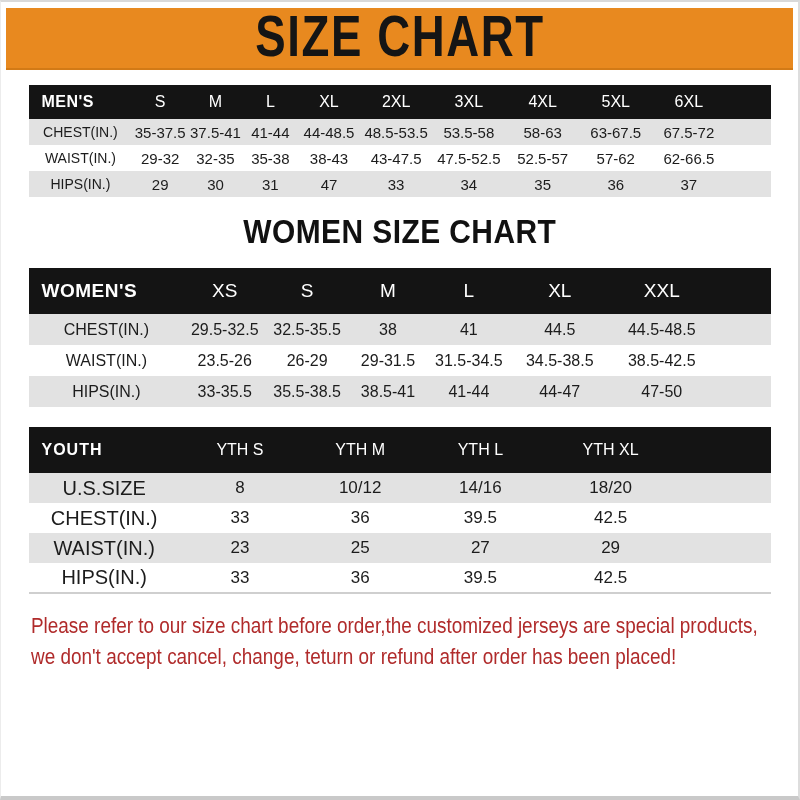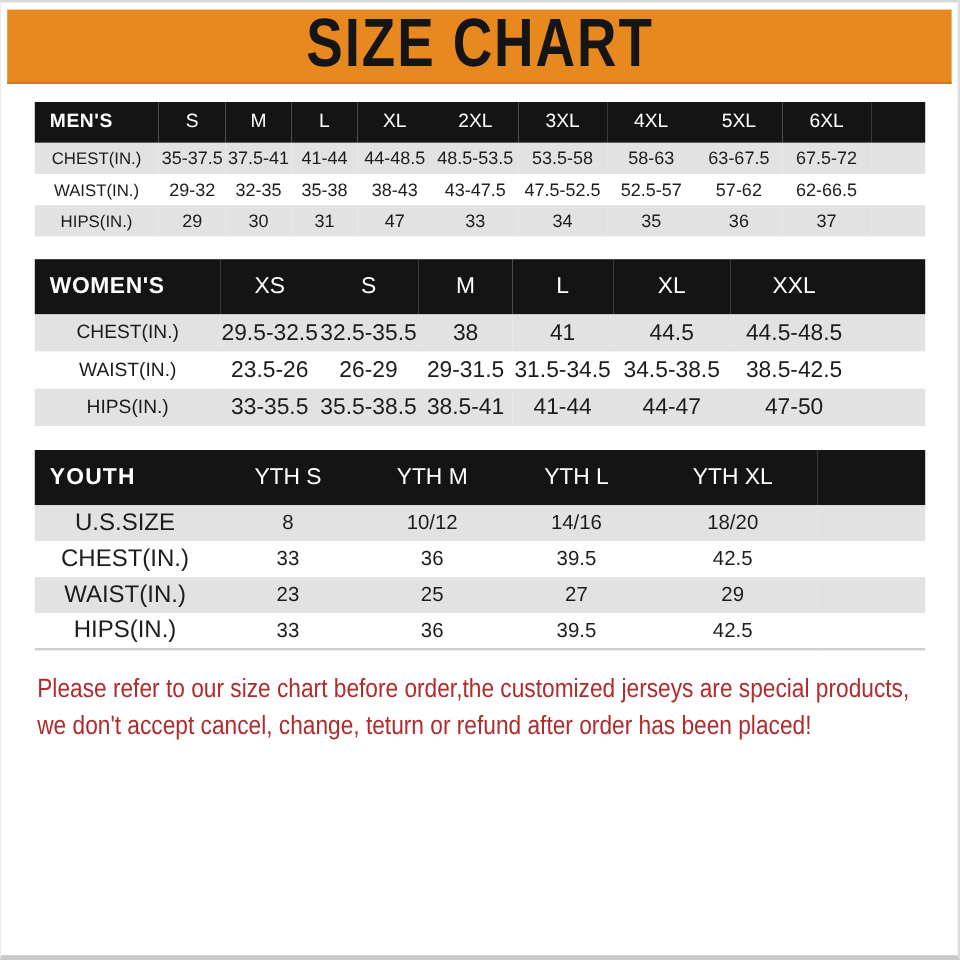--- a/index.html
+++ b/index.html
@@ -75,25 +75,25 @@
   .mens tr.bar th { font-size: 16px; margin-top: 33px; }
   .mens th.corner { font-size: 21px; }
   .mens tbody tr { height: 26px; }
   .mens tbody td { font-size: 15px; }
   .mens tbody td.rowlabel { font-size: 14px; }
   
   .womens tr.bar { height: 46px; }
   .womens tr.bar th { font-size: 19px; }
   .womens th.corner { font-size: 22px; }
   .womens tbody tr { height: 31px; }
-  .womens tbody td { font-size: 19px; }
+  .womens tbody td { font-size: 16px; }
   .womens tbody td.rowlabel { font-size: 16px; }
   
   .youth tr.bar { height: 46px; }
-  .youth tr.bar th { font-size: 19px; }
+  .youth tr.bar th { font-size: 16px; }
   .youth th.corner { font-size: 22px; letter-spacing: 1px; }
   .youth tbody tr { height: 30px; }
   .youth tbody td { font-size: 17px; }
   .youth tbody td.rowlabel { font-size: 20px; }
   .footer { margin: 16px 0 0 30px; color: var(--footer-red, #B02B2B); }
   .footer-line {
     display: block;
     font-size: 22px;
     line-height: 31px;
     font-weight: 500;
@@ -175,20 +175,21 @@
             <td>47</td>
             <td>33</td>
             <td>34</td>
             <td>35</td>
             <td>36</td>
             <td>37</td>
             <td></td>
           </tr>
         </tbody>
       </table>
+      <div class="section-heading womens"><span class="heading-text">WOMEN SIZE CHART</span></div>
       <table class="size-table womens">
         <colgroup>
           <col style="width: 21%;">
           <col style="width: 10.9%;">
           <col style="width: 11.3%;">
           <col style="width: 10.5%;">
           <col style="width: 11.3%;">
           <col style="width: 13.2%;">
           <col style="width: 14.3%;">
           <col style="width: 7.5%;">

